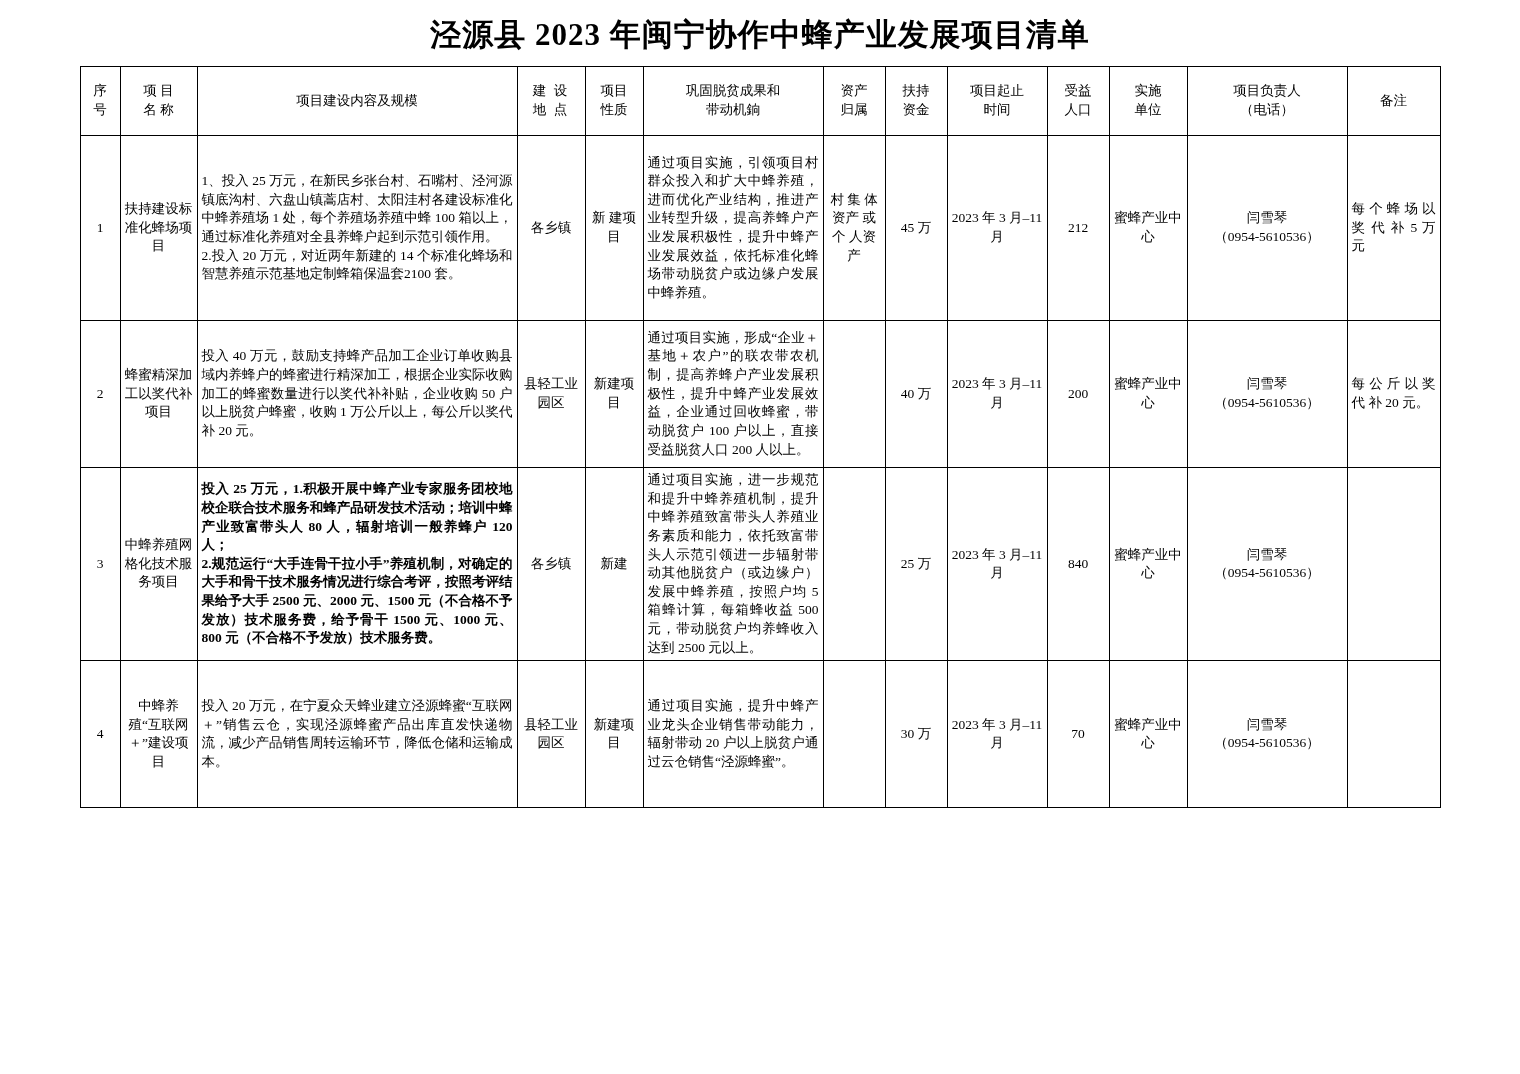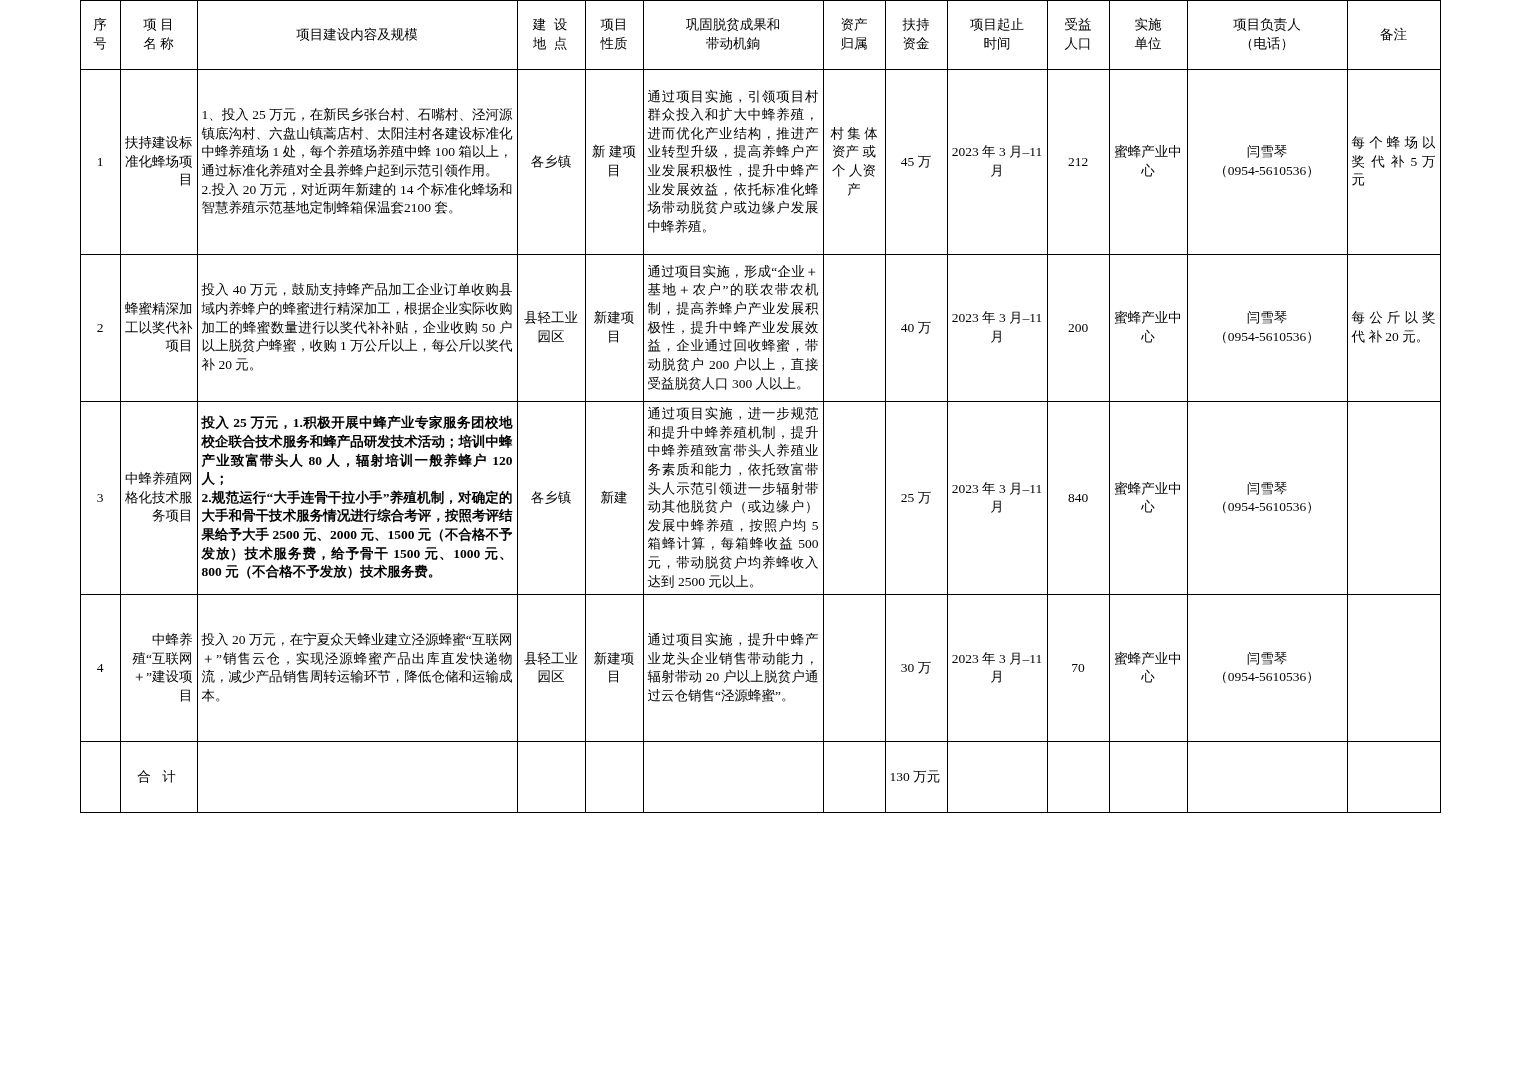--- a/index.html
+++ b/index.html
@@ -70,21 +70,21 @@
     line-height: 1.5;
     margin-left: 8px;
   }
   td.just {
     text-align: justify;
     text-justify: inter-ideograph;
     font-size: 13.5px;
     line-height: 1.52;
   }
   td.name {
-    text-align: right;
+    text-align: center;
     font-size: 13.5px;
     line-height: 1.5;
     padding-left: 6px;
     padding-right: 6px;
   }
   td.asset {
     text-align: center;
     font-size: 13px;
     line-height: 1.5;
     padding-left: 5px;
@@ -111,20 +111,21 @@
   }
   .row-tall td { height: 178px; }
   .row-mid td { height: 140px; }
   .row-total td { height: 64px; }
 </style>
 </head>
 <body>
 
 <div class="page">
 
+  <div class="doc-title">泾源县 2023 年闽宁协作中蜂产业发展项目清单</div>
 
   <table class="main">
     <colgroup>
       <col style="width:40px">
       <col style="width:77px">
       <col style="width:320px">
       <col style="width:68px">
       <col style="width:58px">
       <col style="width:180px">
       <col style="width:62px">
@@ -202,21 +203,21 @@
         <td class="ctr" style="white-space:pre-line;">闫雪琴
 （0954-5610536）</td>
         <td class="remark">每 个 蜂 场 以 奖 代 补 5 万元</td>
       </tr>
       <tr class="row-mid">
         <td class="idx">2</td>
         <td class="name">蜂蜜精深加工以奖代补项目</td>
         <td class="just" style="white-space:pre-line;">投入 40 万元，鼓励支持蜂产品加工企业订单收购县域内养蜂户的蜂蜜进行精深加工，根据企业实际收购加工的蜂蜜数量进行以奖代补补贴，企业收购 50 户以上脱贫户蜂蜜，收购 1 万公斤以上，每公斤以奖代补 20 元。</td>
         <td class="ctr">县轻工业园区</td>
         <td class="ctr">新建项目</td>
-        <td class="just">通过项目实施，形成“企业＋基地＋农户”的联农带农机制，提高养蜂户产业发展积极性，提升中蜂产业发展效益，企业通过回收蜂蜜，带动脱贫户 200 户以上，直接受益脱贫人口 300 人以上。</td>
+        <td class="just">通过项目实施，形成“企业＋基地＋农户”的联农带农机制，提高养蜂户产业发展积极性，提升中蜂产业发展效益，企业通过回收蜂蜜，带动脱贫户 100 户以上，直接受益脱贫人口 200 人以上。</td>
         <td class="asset"></td>
         <td class="ctr">40 万</td>
         <td class="ctr">2023 年 3 月–11 月</td>
         <td class="ctr">200</td>
         <td class="ctr-narrow" style="white-space:pre-line;">蜜蜂产业中心</td>
         <td class="ctr" style="white-space:pre-line;">闫雪琴
 （0954-5610536）</td>
         <td class="remark">每 公 斤 以 奖 代 补 20 元。</td>
       </tr>
       <tr class="row-tall">
@@ -245,31 +246,16 @@
         <td class="just">通过项目实施，提升中蜂产业龙头企业销售带动能力，辐射带动 20 户以上脱贫户通过云仓销售“泾源蜂蜜”。</td>
         <td class="asset"></td>
         <td class="ctr">30 万</td>
         <td class="ctr">2023 年 3 月–11 月</td>
         <td class="ctr">70</td>
         <td class="ctr-narrow" style="white-space:pre-line;">蜜蜂产业中心</td>
         <td class="ctr" style="white-space:pre-line;">闫雪琴
 （0954-5610536）</td>
         <td class="remark"></td>
       </tr>
-      <tr class="row-total">
-        <td></td>
-        <td class="total-label">合  计</td>
-        <td></td>
-        <td></td>
-        <td></td>
-        <td></td>
-        <td></td>
-        <td class="total-val">130 万元</td>
-        <td></td>
-        <td></td>
-        <td></td>
-        <td></td>
-        <td></td>
-      </tr>
     </tbody>
   </table>
 
 </div>
 
 </body></html>

